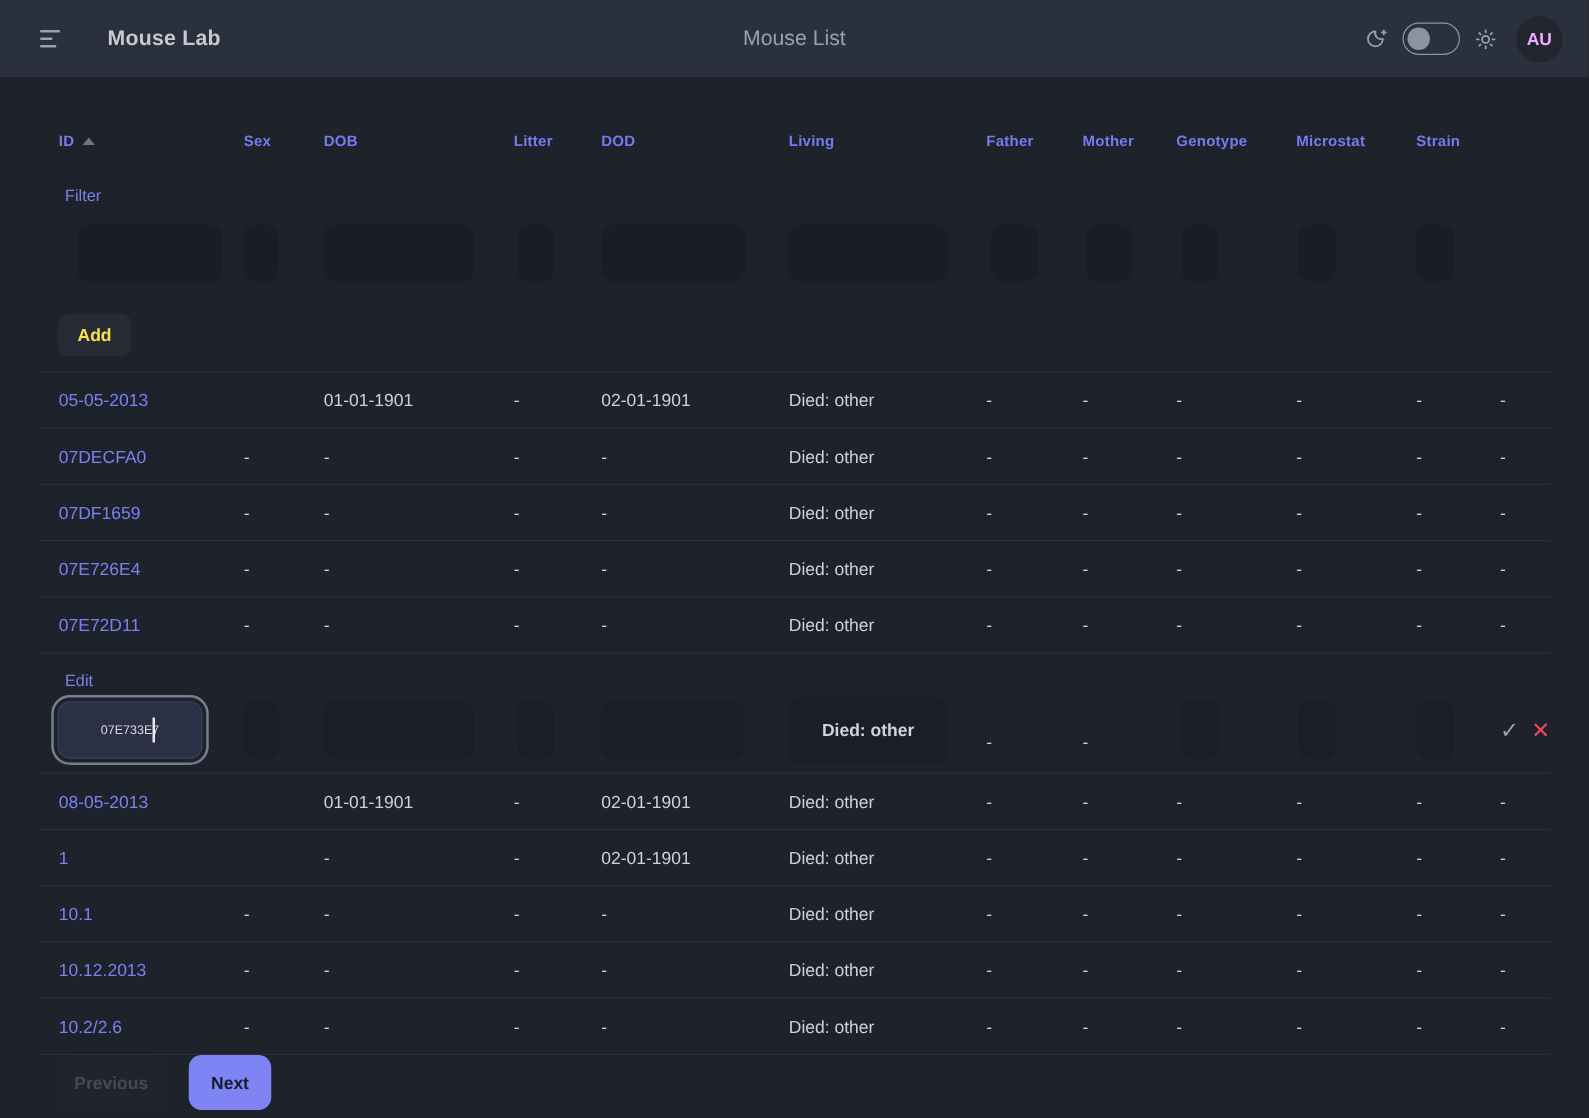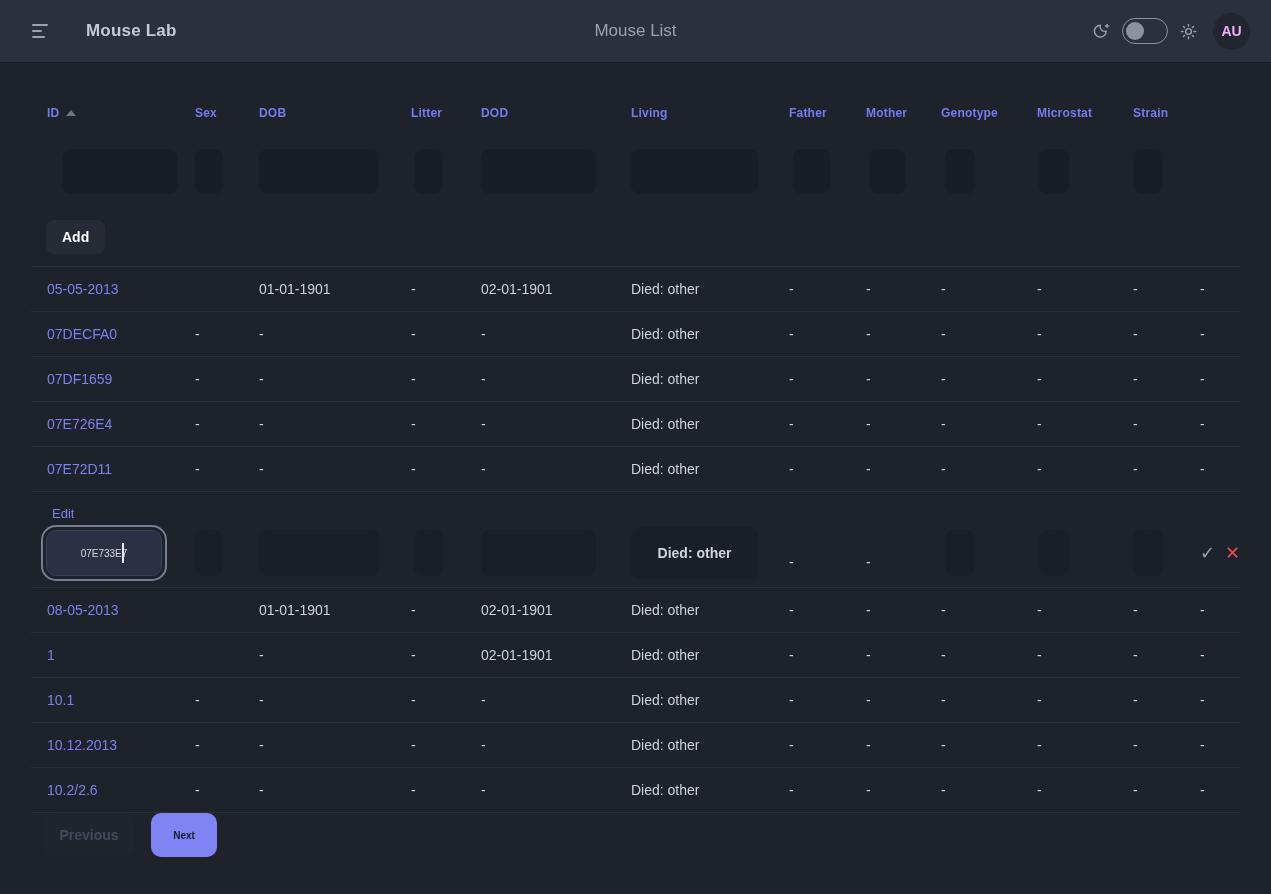--- a/index.html
+++ b/index.html
@@ -40,21 +40,21 @@
   .sort-up { width:0; height:0; border-left:5px solid transparent; border-right:5px solid transparent; border-bottom:6px solid #6e7684; display:inline-block; }
 
   .section-label { margin:16px 0 0 21px; font-size:13px; color:#7b82f0; }
   .filter-inputs { margin-top:16px; height:45px; align-items:center; }
   .f-input { height:45px; border:none; border-radius:9px; background:#191d26; color:#ced2d9; font-size:14px; padding:0 8px; margin-left:15px; }
   .trow .f-input:first-child { margin-left:15px; padding-left:8px; }
   .w116{width:116px} .w28{width:28px} .w120{width:120px} .w29{width:29px}
   .w115{width:115px} .w127{width:127px} .w37{width:37px} .w30{width:30px}
 
   .add-row { margin:26px 0 12px 15px; }
-  .btn-add { height:34px; padding:0 16px; border:none; border-radius:8px; background:#262b35; color:#ffffff; font-weight:bold; font-size:14px; cursor:pointer; font-family:inherit; }
+  .btn-add { height:34px; padding:0 16px; border:none; border-radius:8px; background:#262b35; color:#fde047; font-weight:bold; font-size:14px; cursor:pointer; font-family:inherit; }
 
   .rows { border-top:1px solid #2a2f3a; }
   .data-row { height:45px; border-bottom:1px solid #2a2f3a; font-size:14px; color:#ced2d9; }
   .id-link { color:#7b82f0; text-decoration:none; font-size:14px; cursor:pointer; }
 
   
   .edit-section { padding:14px 0 8px 0; border-bottom:1px solid #2a2f3a; }
   .edit-inputs { margin-top:6px; height:52px; align-items:center; }
   .e-input { height:46px; border:none; border-radius:9px; background:#1a1e27; color:#ced2d9; font-size:14px; margin-left:15px; }
   .id-wrap { position:relative; display:inline-block; margin-left:15px; }
@@ -66,21 +66,21 @@
   .caret { position:absolute; left:76px; top:13px; width:1.5px; height:20px; background:#e6e9ee; }
   .living-btn { height:52px; width:127px; border:none; border-radius:9px; background:#1a1e26; color:#cfd3da; font-weight:bold; font-size:14px; cursor:pointer; font-family:inherit; }
   .low-dash { margin-top:18px; font-size:14px; color:#ced2d9; }
   .edit-actions { display:flex; align-items:center; gap:10px; }
   .icon-check { color:#9aa0ab; font-size:18px; cursor:pointer; }
   .icon-x { color:#ee4757; font-size:18px; cursor:pointer; }
 
   
   .pagination { display:flex; align-items:center; gap:17px; margin:0 0 0 13px; }
   .btn-prev { height:44px; width:90px; border:none; border-radius:10px; background:#20242d; color:#434a57; font-weight:bold; font-size:14px; font-family:inherit; }
-  .btn-next { height:44px; width:66px; border:none; border-radius:10px; background:#7e84f3; color:#171c2a; font-weight:bold; font-size:10px; cursor:pointer; font-family:inherit; }
+  .btn-next { height:44px; width:66px; border:none; border-radius:10px; background:#7e84f3; color:#171c2a; font-weight:bold; font-size:14px; cursor:pointer; font-family:inherit; }
 </style>
 </head>
 <body>
 
 <header class="appbar">
   <div class="menu-btn">
     <span class="l1"></span>
       <span class="l2"></span>
       <span class="l3"></span>
   </div>
@@ -115,20 +115,21 @@
     <div class="th">DOD</div>
     <div class="th">Living</div>
     <div class="th">Father</div>
     <div class="th">Mother</div>
     <div class="th">Genotype</div>
     <div class="th">Microstat</div>
     <div class="th">Strain</div>
     <div></div>
   </div>
 
+  <div class="section-label">Filter</div>
   <div class="trow filter-inputs">
     <div><input class="f-input w116" style="margin-left: 15px;"></div>
     <div><input class="f-input w28" style="margin-left: 0px;"></div>
     <div><input class="f-input w120" style="margin-left: 0px;"></div>
     <div><input class="f-input w29" style="margin-left: 3px;"></div>
     <div><input class="f-input w115" style="margin-left: 0px;"></div>
     <div><input class="f-input w127" style="margin-left: 0px;"></div>
     <div><input class="f-input w37" style="margin-left: 4px;"></div>
     <div><input class="f-input w37" style="margin-left: 3px;"></div>
     <div><input class="f-input w30" style="margin-left: 4px;"></div>

